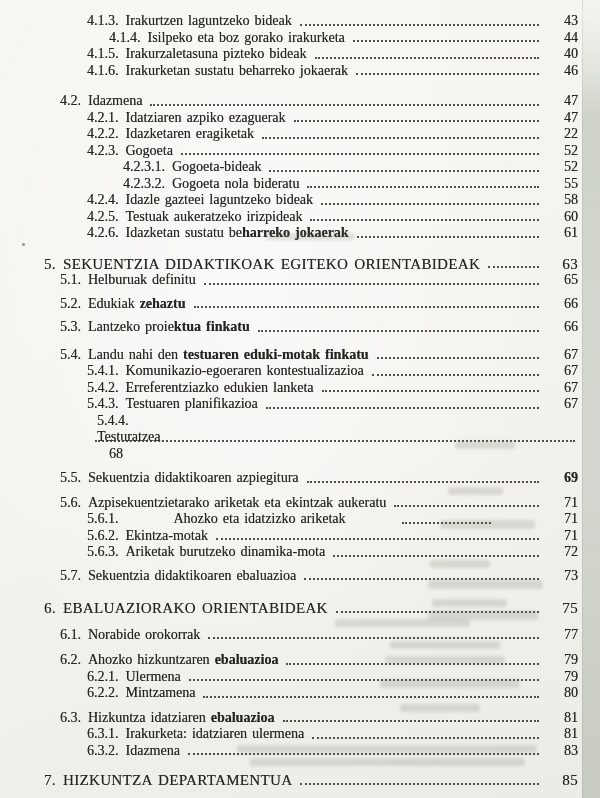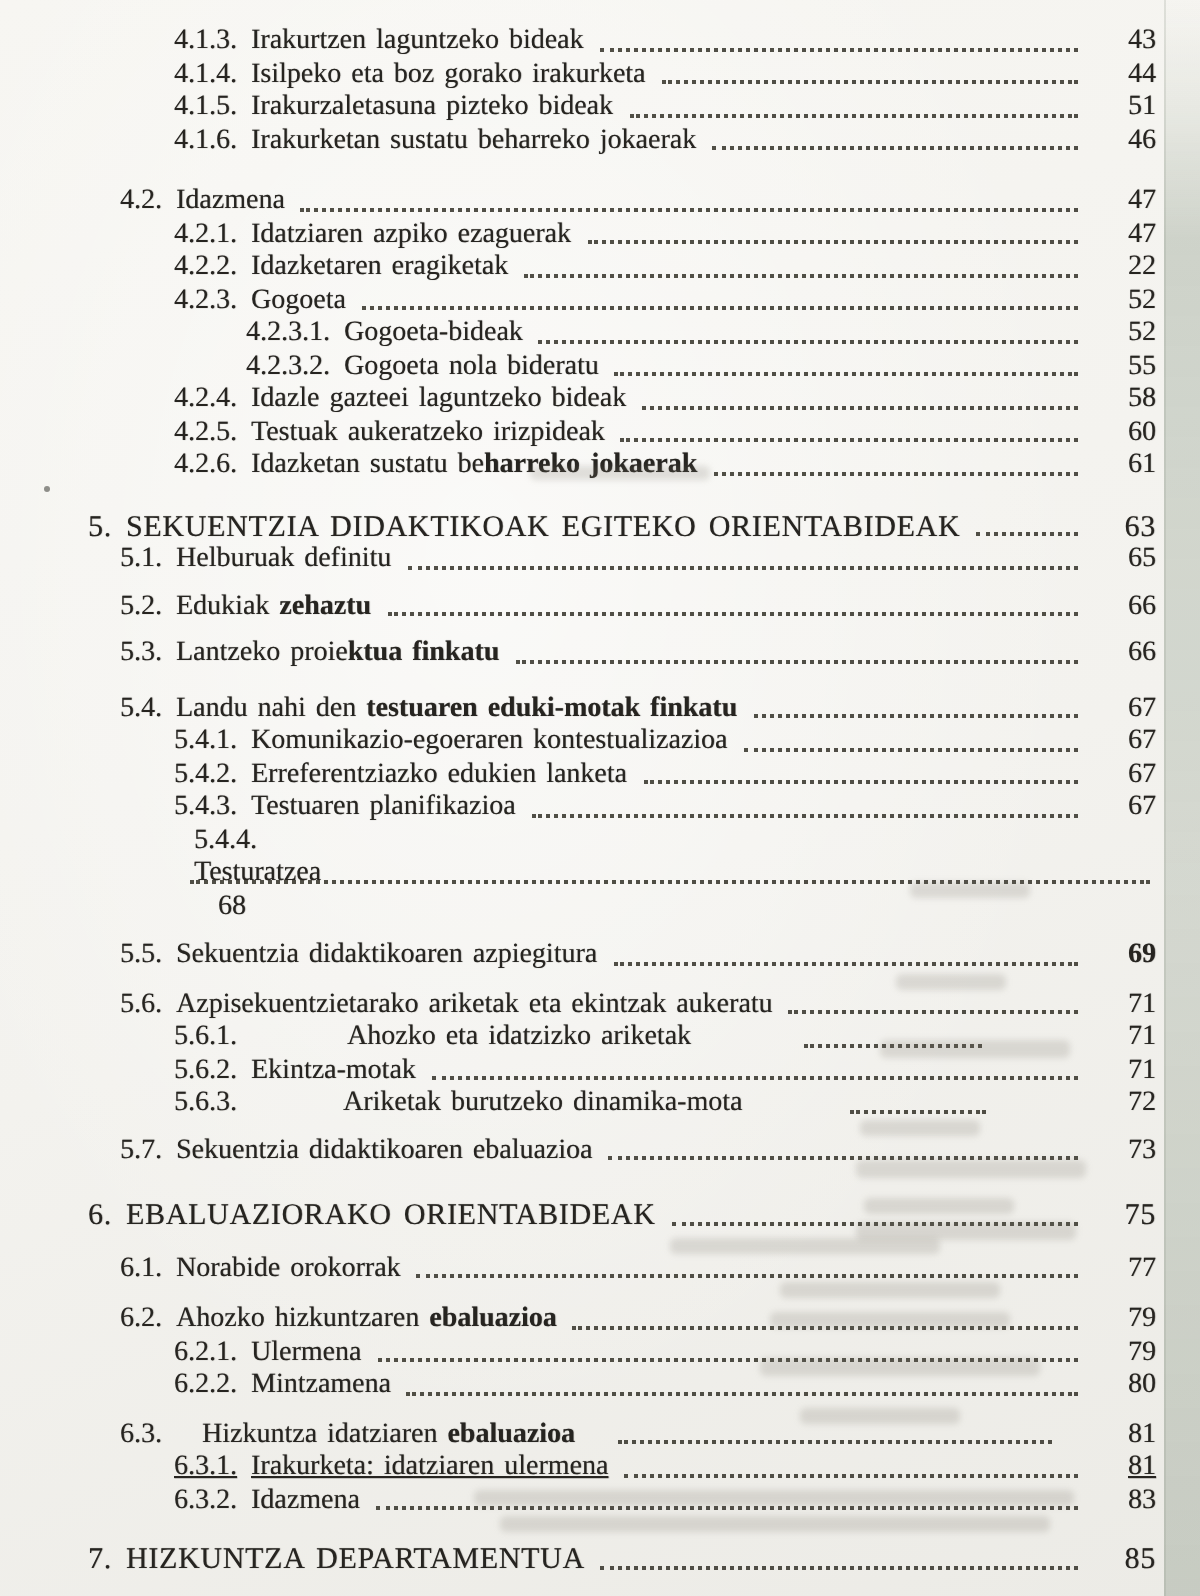--- a/index.html
+++ b/index.html
@@ -92,31 +92,31 @@
 <body>
 
 <div class="page">
   <div class="toc" id="toc">
       <div class="row" style="margin-top: 0px; padding-left: 87px;">
     <span class="num">4.1.3.</span>
     <span class="title">Irakurtzen laguntzeko bideak</span>
     <span class="leader"></span>
     <span class="pageno">43</span>
   </div>
-      <div class="row" style="margin-top: 0px; padding-left: 87px;">
+      <div class="row" style="margin-top: 0px; padding-left: 109px;">
     <span class="num">4.1.4.</span>
     <span class="title">Isilpeko eta boz gorako irakurketa</span>
     <span class="leader"></span>
     <span class="pageno">44</span>
   </div>
       <div class="row" style="margin-top: 0px; padding-left: 87px;">
     <span class="num">4.1.5.</span>
     <span class="title">Irakurzaletasuna pizteko bideak</span>
     <span class="leader"></span>
-    <span class="pageno">51</span>
+    <span class="pageno">40</span>
   </div>
       <div class="row" style="margin-top: 0px; padding-left: 87px;">
     <span class="num">4.1.6.</span>
     <span class="title">Irakurketan sustatu beharreko jokaerak</span>
     <span class="leader"></span>
     <span class="pageno">46</span>
   </div>
       <div class="row" style="margin-top: 14px; padding-left: 60px;">
     <span class="num">4.2.</span>
     <span class="title">Idazmena</span>
@@ -242,21 +242,21 @@
     <span class="title">Ahozko eta idatzizko ariketak</span>
     <span class="leader"></span>
     <span class="pageno">71</span>
   </div>
       <div class="row" style="margin-top: 0px; padding-left: 87px;">
     <span class="num">5.6.2.</span>
     <span class="title">Ekintza-motak</span>
     <span class="leader"></span>
     <span class="pageno">71</span>
   </div>
-      <div class="row" style="margin-top: 0px; padding-left: 87px; gap: 46px;">
+      <div class="row" style="margin-top: 0px; padding-left: 87px;">
     <span class="num">5.6.3.</span>
     <span class="title">Ariketak burutzeko dinamika-mota</span>
     <span class="leader"></span>
     <span class="pageno">72</span>
   </div>
       <div class="row" style="margin-top: 7px; padding-left: 60px;">
     <span class="num">5.7.</span>
     <span class="title">Sekuentzia didaktikoaren ebaluazioa</span>
     <span class="leader"></span>
     <span class="pageno">73</span>
@@ -284,27 +284,27 @@
     <span class="title">Ulermena</span>
     <span class="leader"></span>
     <span class="pageno">79</span>
   </div>
       <div class="row" style="margin-top: 0px; padding-left: 87px;">
     <span class="num">6.2.2.</span>
     <span class="title">Mintzamena</span>
     <span class="leader"></span>
     <span class="pageno">80</span>
   </div>
-      <div class="row" style="margin-top: 8px; padding-left: 60px; gap: 13px;">
+      <div class="row" style="margin-top: 8px; padding-left: 60px;">
     <span class="num">6.3.</span>
     <span class="title">Hizkuntza idatziaren <b>ebaluazioa</b></span>
     <span class="leader"></span>
     <span class="pageno">81</span>
   </div>
-      <div class="row" style="margin-top: 0px; padding-left: 87px; text-decoration: underline;">
+      <div class="row" style="margin-top: 0px; padding-left: 87px;">
     <span class="num">6.3.1.</span>
     <span class="title">Irakurketa: idatziaren ulermena</span>
     <span class="leader"></span>
     <span class="pageno">81</span>
   </div>
       <div class="row" style="margin-top: 0px; padding-left: 87px;">
     <span class="num">6.3.2.</span>
     <span class="title">Idazmena</span>
     <span class="leader"></span>
     <span class="pageno">83</span>

